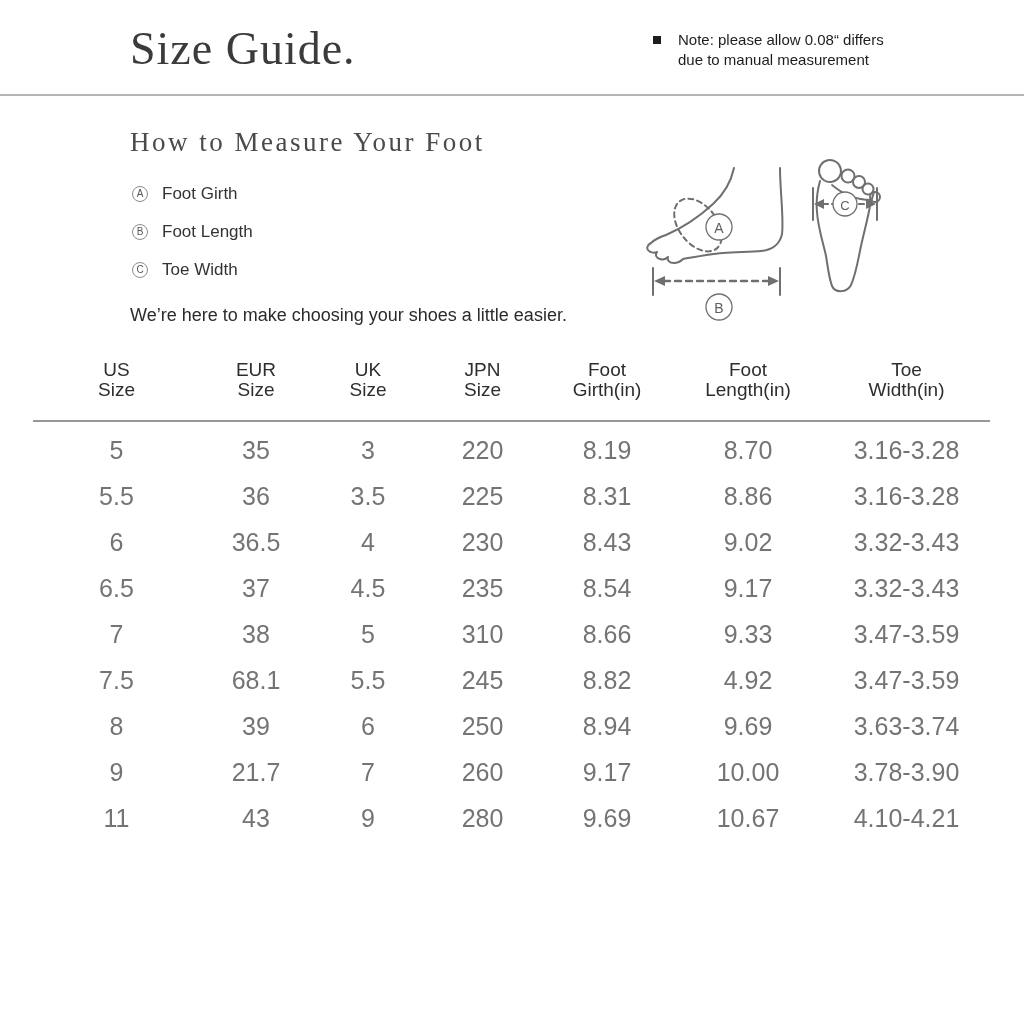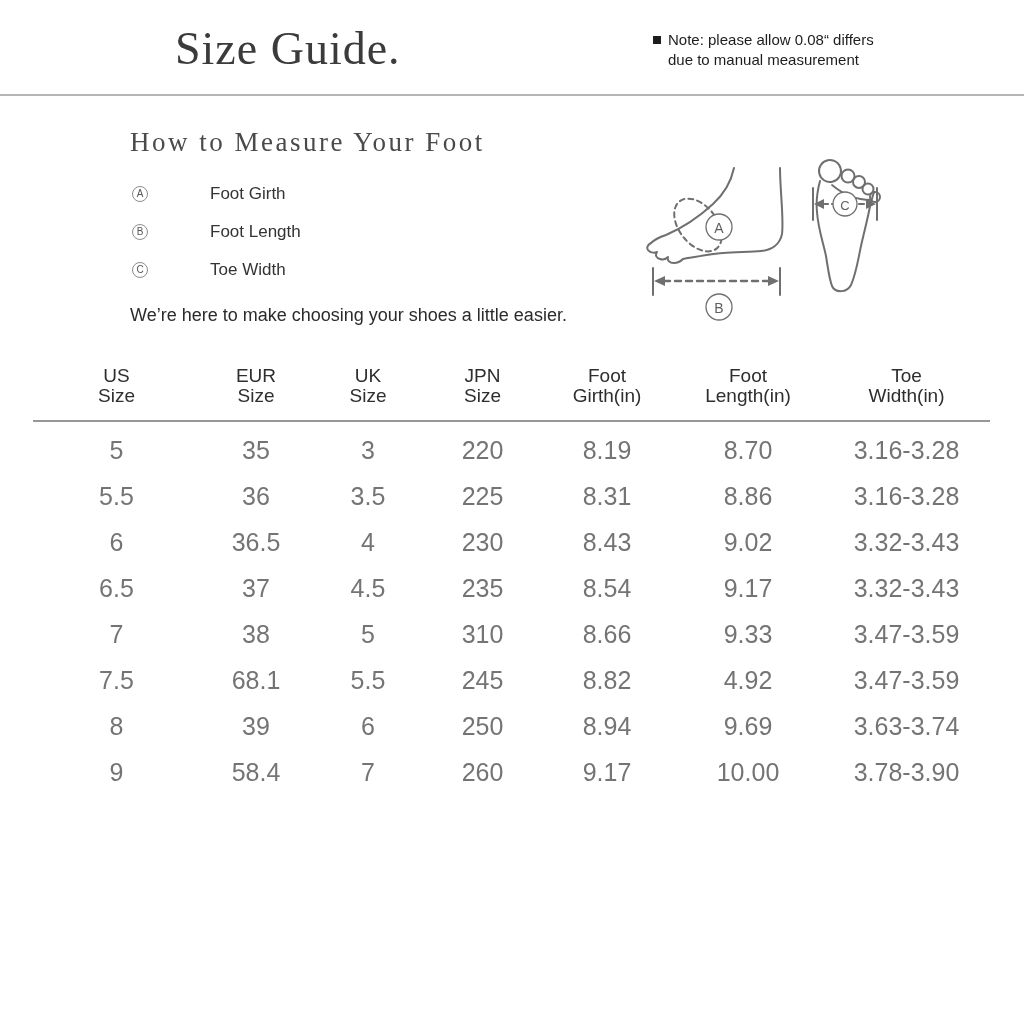--- a/index.html
+++ b/index.html
@@ -3,53 +3,53 @@
 <meta charset="utf-8">
 <style>
   * { margin:0; padding:0; box-sizing:border-box; }
   html,body { width:1024px; height:1024px; background:#fff; overflow:hidden; }
   body { position:relative; font-family:"Liberation Sans", sans-serif; }
 
   
   .page-title {
     position:absolute; left:130px; top:24px;
     font-family:"Liberation Serif", serif; font-weight:400;
-    font-size:46px; line-height:50px; letter-spacing:1px; color:#3b3b3b;margin-left:45px;
-  }
-  .note { position:absolute; left:653px; top:30px; width:280px; display:flex; gap:7px; }
+    font-size:46px; line-height:50px; letter-spacing:1px; color:#3b3b3b;
+  }
+  .note { position:absolute; left:653px; top:30px; width:280px; display:flex; gap:17px; }
   .note-bullet { width:8px; height:8px; background:#1d1d1d; margin-top:6px; flex:0 0 auto; }
   .note-text { font-size:15px; line-height:20px; color:#1d1d1d; }
   .divider-top { position:absolute; left:0; top:94px; width:1024px; height:2px; background:#b5b5b5; }
 
   
   .measure-heading {
     position:absolute; left:130px; top:127px;
     font-family:"Liberation Serif", serif; font-weight:400;
     font-size:27px; letter-spacing:2.5px; color:#4a4a4a;
   }
   .measure-list { position:absolute; left:132px; top:184px; list-style:none; }
   .measure-list li { display:flex; align-items:center; gap:14px; height:20px; margin-bottom:18px; }
   .circle-letter {
     width:16px; height:16px; border:1px solid #8d8d8d; border-radius:50%;
     font-size:10px; line-height:14px; text-align:center; color:#555; flex:0 0 auto;
   }
-  .measure-label { font-size:17px; color:#333;margin-left:48px; }
+  .measure-label { font-size:17px; color:#333; }
   .tagline { position:absolute; left:130px; top:305px; font-size:18px; color:#2b2b2b; }
 
   
   .diagram { position:absolute; left:620px; top:140px; width:300px; height:190px; }
   .diagram svg { display:block; }
 
   
   .size-table {
     position:absolute; left:33px; top:356px; width:957px;
     border-collapse:collapse; table-layout:fixed; text-align:center;
   }
   .size-table thead th {
-    height:65px; vertical-align:bottom; padding-bottom:14px;
+    height:65px; vertical-align:bottom; padding-bottom:20px;
     font-weight:400; font-size:19px; color:#2e2e2e;
     border-bottom:2px solid #979797;
   }
   .size-table thead th span { display:block; line-height:20px; }
   .size-table tbody::before { content:""; display:table-row; height:6px; }
   .size-table td { height:46px; font-size:25px; color:#747474; }
 </style>
 </head>
 <body>
 
@@ -238,21 +238,30 @@
         <td>8</td>
         <td>39</td>
         <td>6</td>
         <td>250</td>
         <td>8.94</td>
         <td>9.69</td>
         <td>3.63-3.74</td>
       </tr>
       <tr>
         <td>9</td>
-        <td>58.4</td>
+        <td>21.7</td>
         <td>7</td>
         <td>260</td>
         <td>9.17</td>
         <td>10.00</td>
         <td>3.78-3.90</td>
       </tr>
+      <tr>
+        <td>11</td>
+        <td>43</td>
+        <td>9</td>
+        <td>280</td>
+        <td>9.69</td>
+        <td>10.67</td>
+        <td>4.10-4.21</td>
+      </tr>
     </tbody>
 </table>
 
 </body></html>

